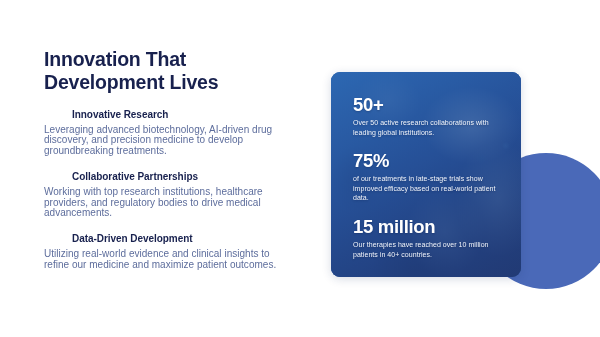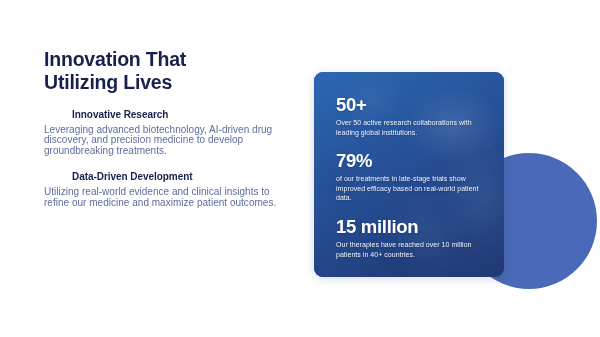--- a/index.html
+++ b/index.html
@@ -58,21 +58,21 @@
     font-size: 10px;
     line-height: 10.4px;
     color: #5d6d9c;
     margin: 0;
     letter-spacing: 0.02px;
   }
 
   
   #right-visual {
     position: absolute;
-    left: 313px;
+    left: 330px;
     top: 60px;
     width: 250px;
     height: 240px;
   }
 
   
   #decorative-circle {
     position: absolute;
     left: 148px;
     top: 93px;
@@ -149,27 +149,31 @@
   }
 </style>
 </head>
 <body>
 
 <div id="slide">
 
   <div id="left-column">
 
     <h1 id="page-title">Innovation That
-Utilizing Lives</h1>
+Development Lives</h1>
 
     <div class="feature-block">
       <h2 class="feature-title">Innovative Research</h2>
       <p class="feature-body">Leveraging advanced biotechnology, AI-driven drug discovery, and precision medicine to develop groundbreaking treatments.</p>
     </div>
 
+    <div class="feature-block">
+      <h2 class="feature-title">Collaborative Partnerships</h2>
+      <p class="feature-body">Working with top research institutions, healthcare providers, and regulatory bodies to drive medical advancements.</p>
+    </div>
 
     <div class="feature-block">
       <h2 class="feature-title">Data-Driven Development</h2>
       <p class="feature-body">Utilizing real-world evidence and clinical insights to refine our medicine and maximize patient outcomes.</p>
     </div>
 
   </div>
 
   <div id="right-visual">
 
@@ -180,21 +184,21 @@
       <div id="card-overlay"></div>
 
       <div id="card-content">
 
         <div class="stat-block">
           <div class="stat-value">50+</div>
           <div class="stat-desc">Over 50 active research collaborations with leading global institutions.</div>
         </div>
 
         <div class="stat-block">
-          <div class="stat-value">79%</div>
+          <div class="stat-value">75%</div>
           <div class="stat-desc">of our treatments in late-stage trials show improved efficacy based on real-world patient data.</div>
         </div>
 
         <div class="stat-block">
           <div class="stat-value">15 million</div>
           <div class="stat-desc">Our therapies have reached over 10 million patients in 40+ countries.</div>
         </div>
 
       </div>
     </div>

